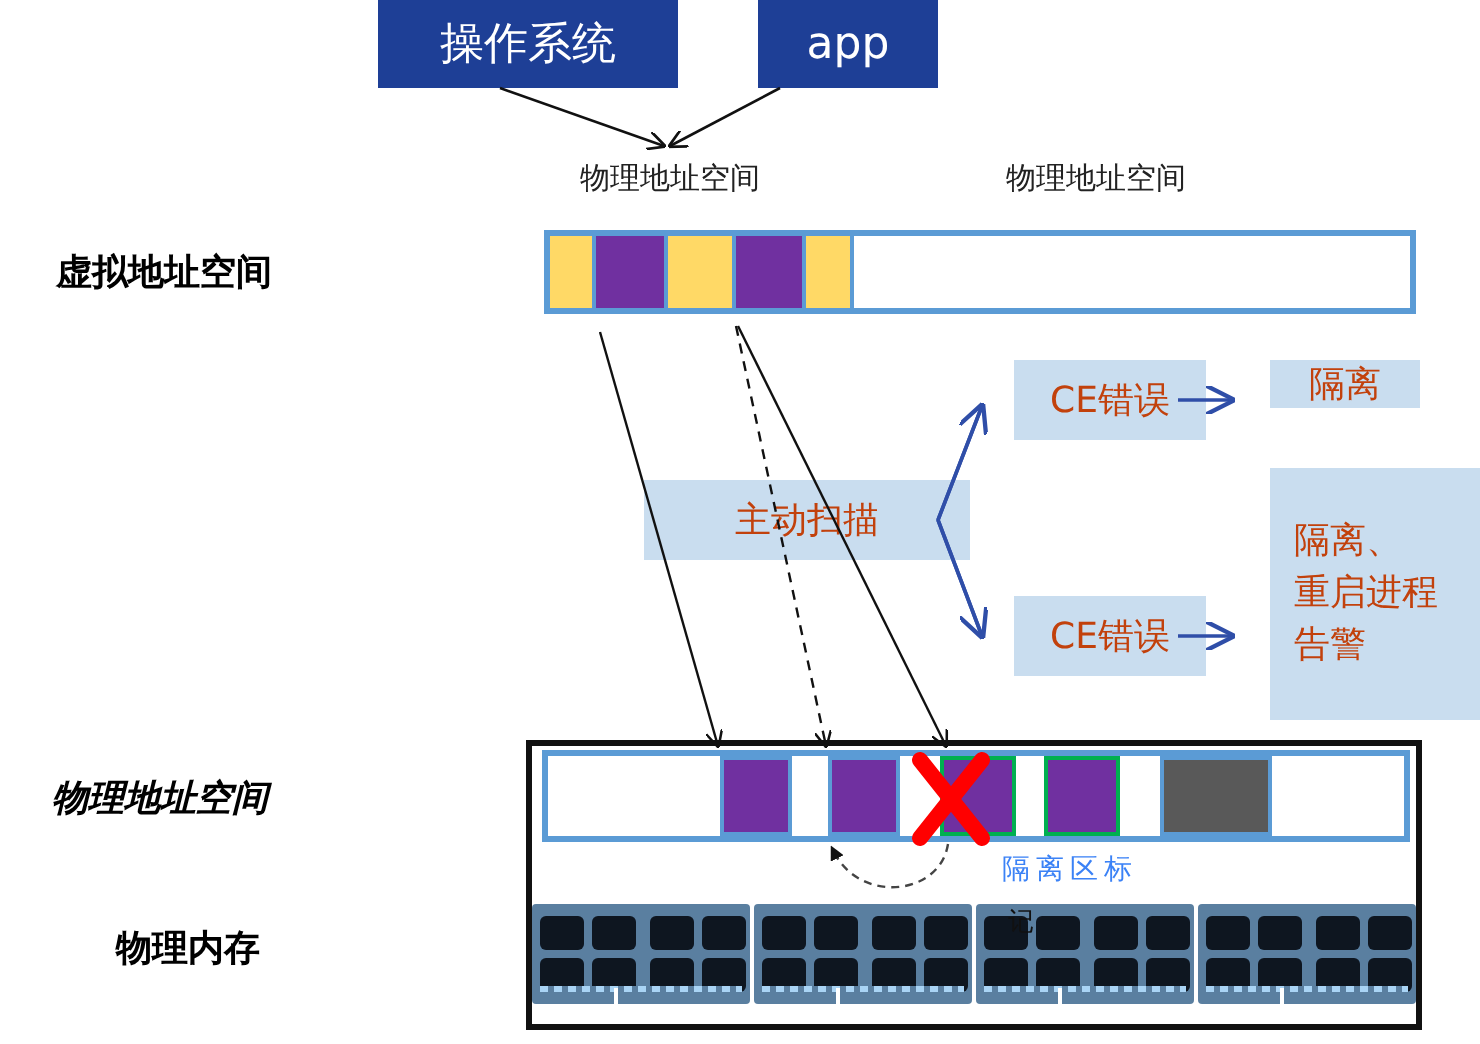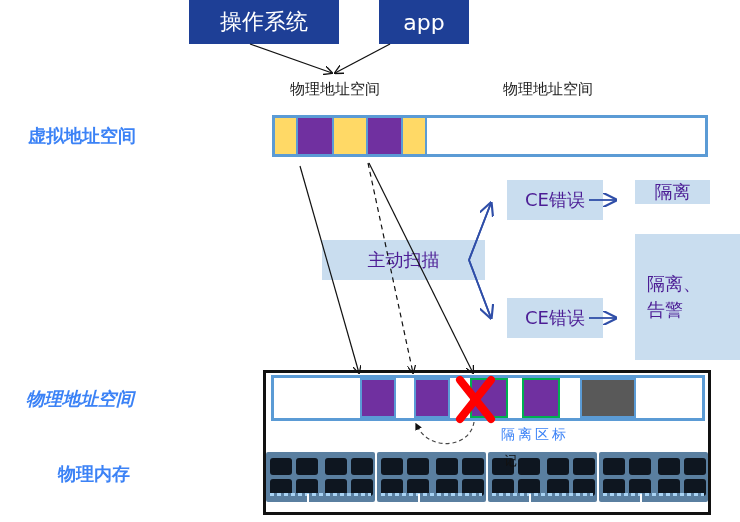--- a/index.html
+++ b/index.html
@@ -2,22 +2,22 @@
 <html><head>
 <meta charset="utf-8">
 <style>
   html, body { margin: 0; padding: 0; background: #ffffff; }
   body { width: 740px; height: 522px; position: relative; overflow: hidden;
          font-family: "DejaVu Sans", "Liberation Sans", sans-serif; }
   .abs { position: absolute; margin-left: 16px; }
   .topbox { background: #1e3f96; color: #ffffff; font-size: 22px; display: flex;
             align-items: center; justify-content: center; height: 44px; top: 0; }
   .label { color: #222; font-size: 15px; }
-  .side { font-size: 18px; font-weight: bold; color: #3b82f6; }
-  .lbox { background: #c9ddef; color: #4c1d95; font-size: 18px; display: flex;
+  .side { font-size: 18px; font-weight: bold; color: #000000; }
+  .lbox { background: #c9ddef; color: #c2410c; font-size: 18px; display: flex;
           align-items: center; justify-content: center; }
   .vbar { left: 256px; top: 115px; width: 436px; height: 42px; border: 3px solid #5b9bd5;
           box-sizing: border-box; background: #fff; display: flex; }
   .vseg { height: 100%; box-sizing: border-box; }
   .yellow { background: #ffd966; border-right: 2px solid #5b9bd5; }
   .purple { background: #7030a0; border-right: 2px solid #5b9bd5; }
   .outer { left: 247px; top: 370px; width: 448px; height: 145px; border: 3px solid #111; box-sizing: border-box; }
   .pbar { left: 255px; top: 375px; width: 434px; height: 46px; border: 3px solid #5b9bd5; box-sizing: border-box; background:#fff; }
   .pblk { position: absolute; top: 0px; height: 40px; box-sizing: border-box; }
   .ram { left: 250px; top: 452px; width: 442px; height: 50px; display: flex; gap: 2px; }
@@ -63,20 +63,21 @@
 </div>
 <div class="abs lbox" style="left:491px;top:298px;width:96px;height:40px;">
   <span>CE错误</span>
 </div>
 
 <div class="abs lbox" style="left:619px;top:180px;width:75px;height:24px;">
   <span>隔离</span>
 </div>
 <div class="abs lbox" style="left:619px;top:234px;width:117px;height:126px;flex-direction:column;align-items:flex-start;justify-content:center;padding-left:12px;box-sizing:border-box;line-height:26px;">
   <span>隔离、</span>
+  <span>重启进程</span>
   <span>告警</span>
 </div>
 
 <div class="abs outer"></div>
 <div class="abs pbar">
   <div class="pblk" style="left:86px;width:36px;background:#7030a0;border:2px solid #5b9bd5;"></div>
   <div class="pblk" style="left:140px;width:36px;background:#7030a0;border:2px solid #5b9bd5;"></div>
   <div class="pblk" style="left:196px;width:38px;background:#7030a0;border:2px solid #00b050;"></div>
   <div class="pblk" style="left:248px;width:38px;background:#7030a0;border:2px solid #00b050;"></div>
   <div class="pblk" style="left:306px;width:56px;background:#595959;border:2px solid #5b9bd5;"></div>

